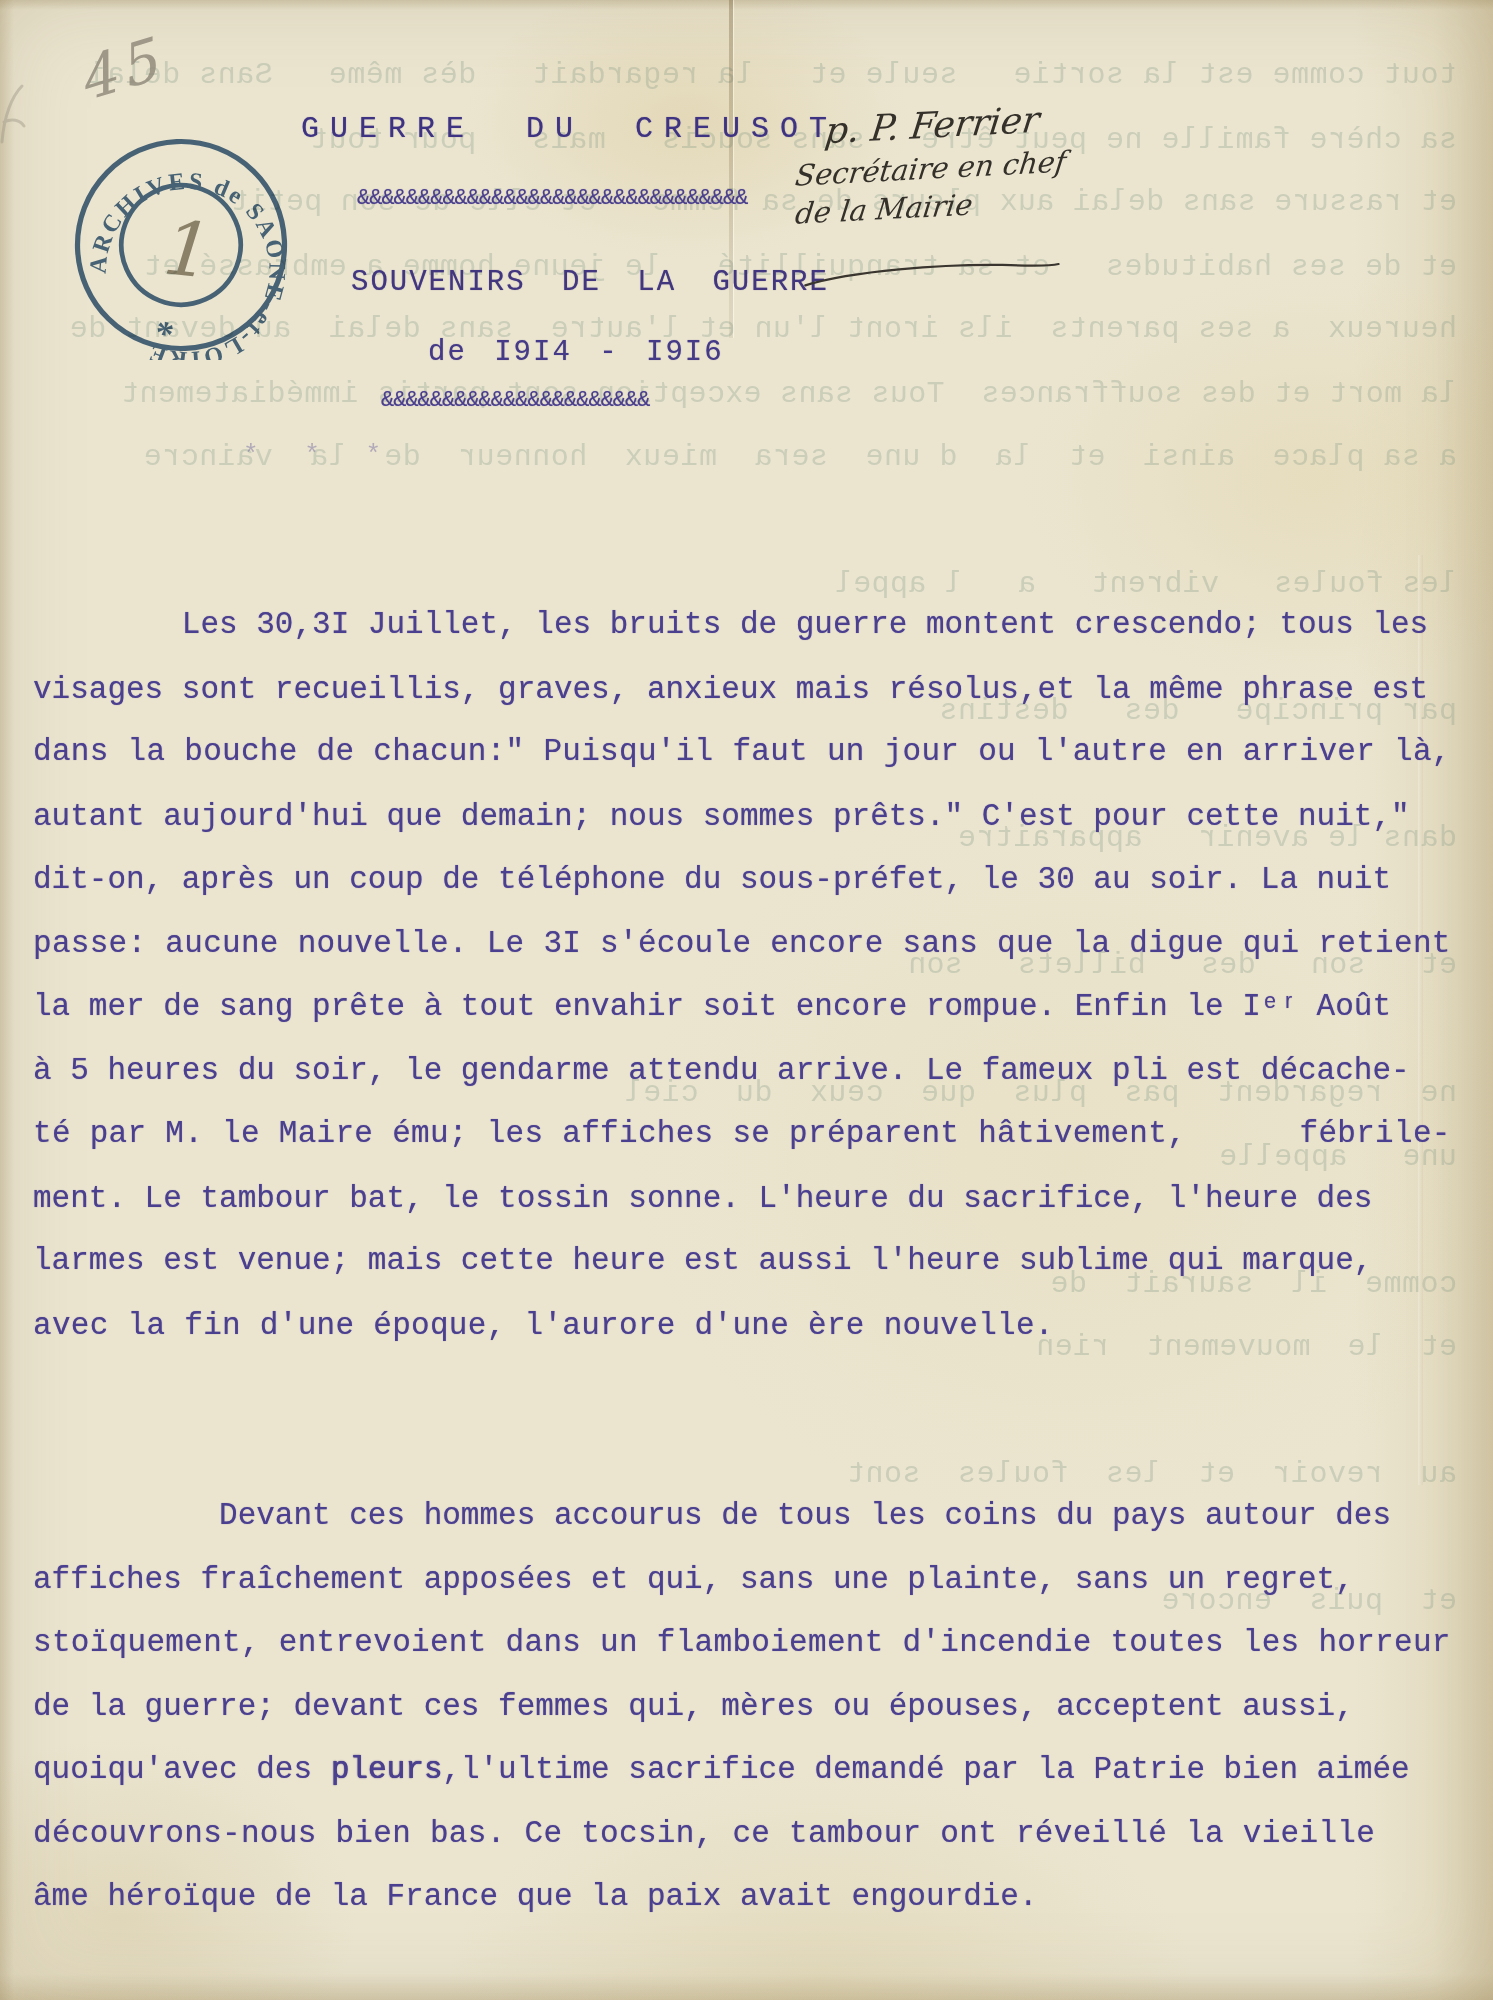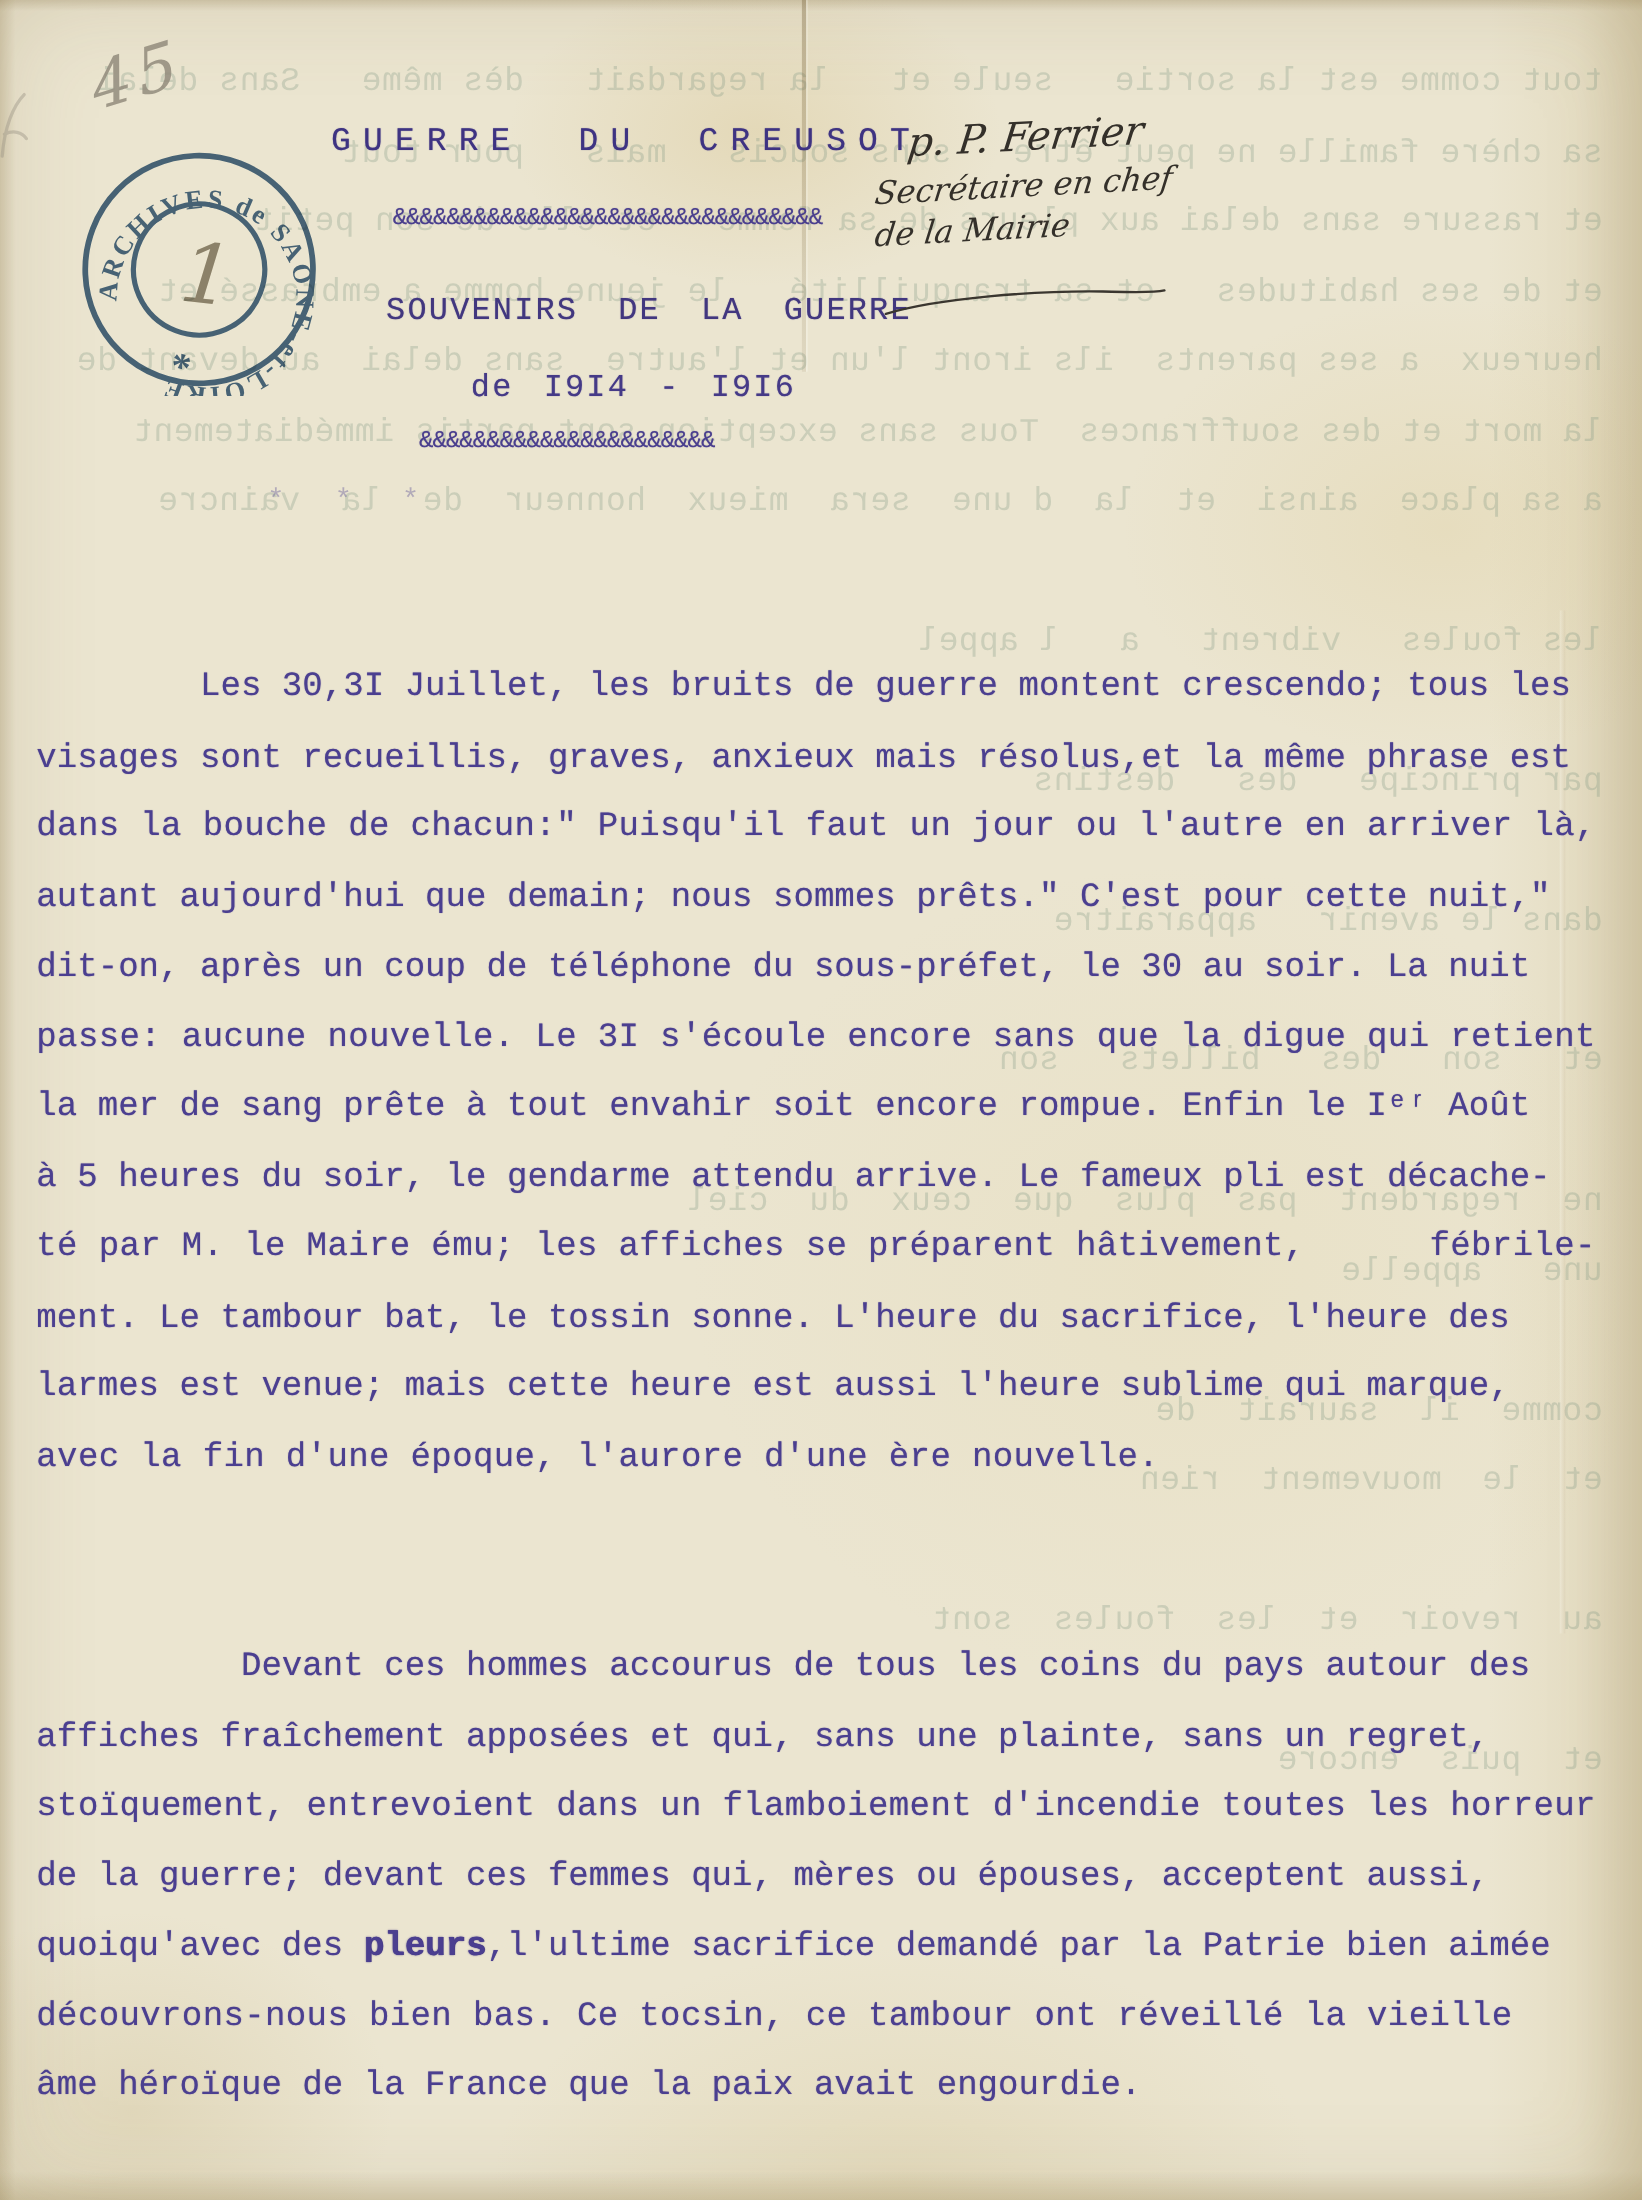--- a/index.html
+++ b/index.html
@@ -111,21 +111,21 @@
   .body-text{
     position:absolute;left:33px;top:466px;width:1450px;
     font-size:31px;line-height:63.6px;
     white-space:pre;
     color:#4b3f90;
     text-shadow:0 0 1px rgba(62,50,132,.55);
   }
   .tline{height:63.6px;}
   .tline:nth-child(2n){transform:translateY(1px);}
   .tline:nth-child(3n){letter-spacing:.3px;}
-  .tline b{font-weight:bold;text-shadow:0 0 1.5px rgba(52,40,125,.9), .6px 0 0 rgba(52,40,125,.8);text-align:center;}
+  .tline b{font-weight:normal;text-shadow:0 0 1.5px rgba(52,40,125,.9), .6px 0 0 rgba(52,40,125,.8);text-align:center;}
 </style>
 </head>
 <body>
 
 <div class="page">
 
   <div class="bleed"><div class="tline">tout comme est la sortie   seule et   la regardait   dès même   Sans delai</div><div class="tline">sa chère famille ne peut être   sans soucis   mais   pour tout</div><div class="tline">et rassure sans delai aux pleurs de sa femme   et elle de son petit</div><div class="tline">et de ses habitudes   et sa tranquillité   le jeune homme a embrassé et</div><div class="tline">heureux  a ses parents  ils iront l'un et l'autre  sans delai  au devant de</div><div class="tline">la mort et des souffrances  Tous sans exception sont partis immédiatement</div><div class="tline">a sa place  ainsi  et  la  d une  sera  mieux  honneur  de  la  vaincre</div><div class="tline">&nbsp;</div><div class="tline">les foules   vibrent   a   l appel</div><div class="tline">&nbsp;</div><div class="tline">par principe   des   destins</div><div class="tline">&nbsp;</div><div class="tline">dans le avenir   apparaitre</div><div class="tline">&nbsp;</div><div class="tline">et   son   des   billets   son</div><div class="tline">&nbsp;</div><div class="tline">ne  regardent  pas  plus  que  ceux  du  ciel</div><div class="tline">une   appelle</div><div class="tline">&nbsp;</div><div class="tline">comme  il  saurait  de</div><div class="tline">et  le  mouvement  rien</div><div class="tline">&nbsp;</div><div class="tline">au  revoir  et  les  foules  sont</div><div class="tline">&nbsp;</div><div class="tline">et  puis  encore</div><div class="tline">&nbsp;</div><div class="tline">&nbsp;</div><div class="tline">&nbsp;</div></div>
 
   <div class="crease crease-top"></div>
   <div class="crease crease-right"></div>

